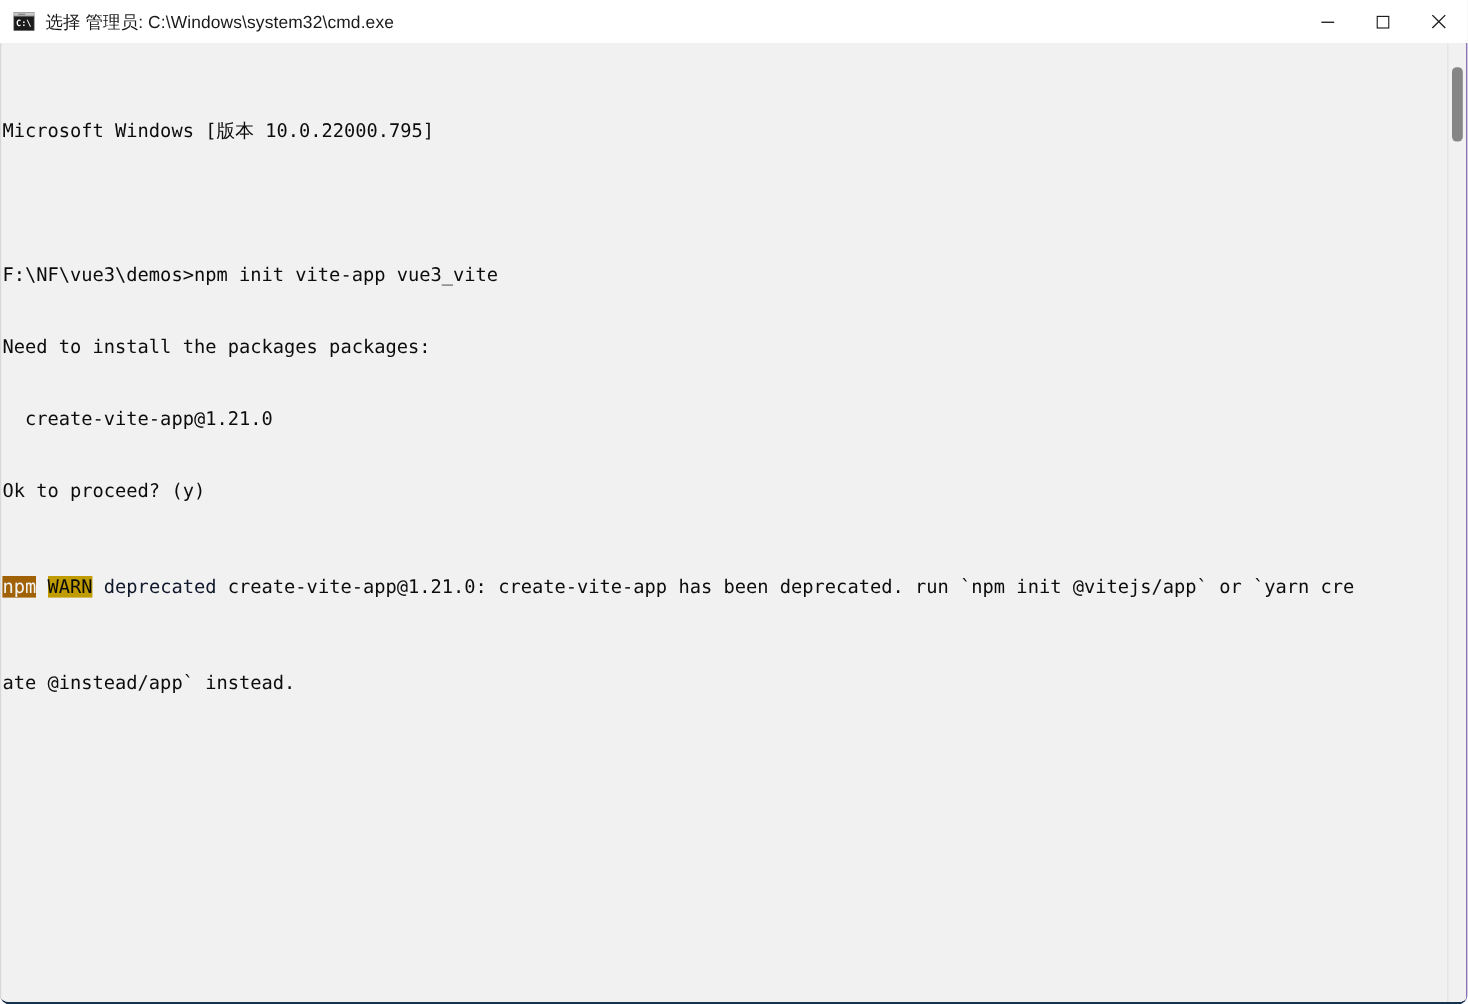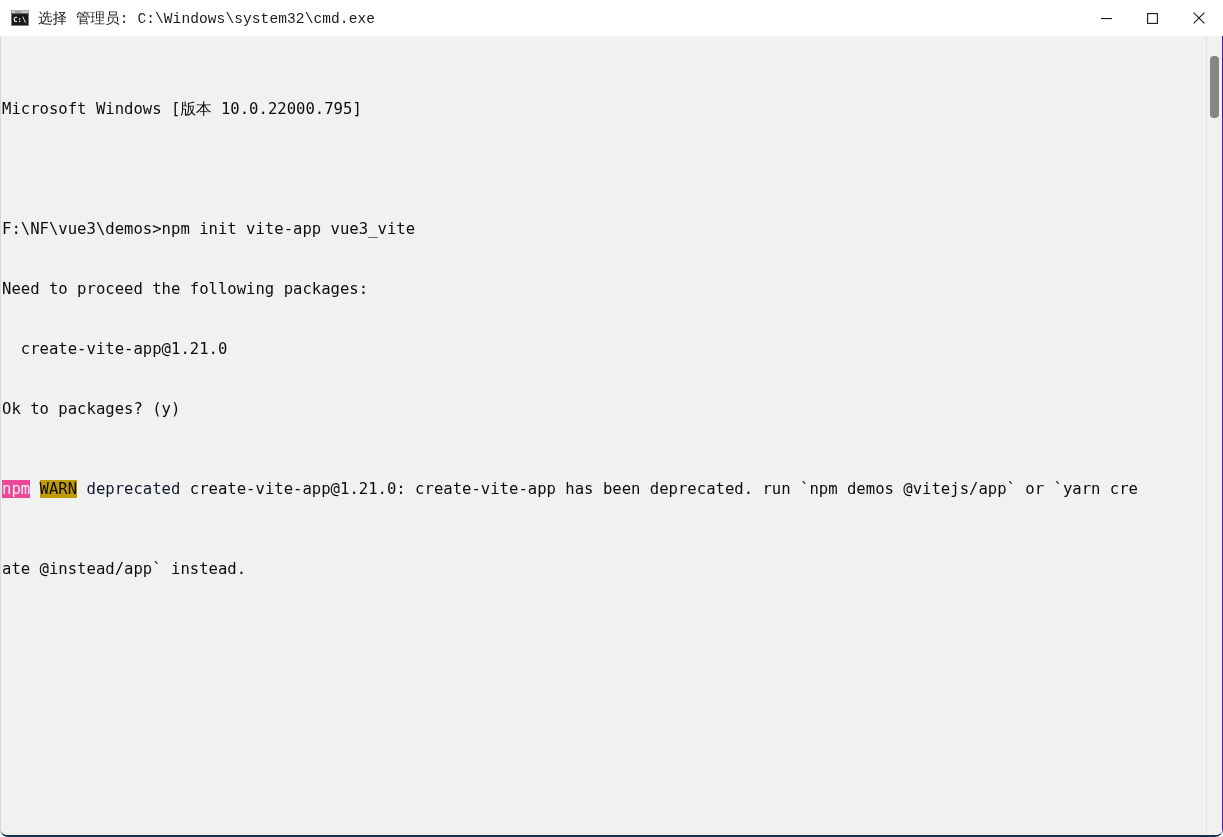--- a/index.html
+++ b/index.html
@@ -47,21 +47,21 @@
     height: 100%;
   }
   .app-icon {
     width: 18px;
     height: 16px;
     flex: 0 0 auto;
     margin-right: 9px;
     position: relative;
   }
   .titlebar-title {
-    font-family: Liberation Mono, monospace;
+    font-family: Liberation Sans, sans-serif;
     font-size: 14.5px;
     color: #1a1a1a;
     white-space: nowrap;
     letter-spacing: 0.1px;
   }
 
   .win-controls {
     display: flex;
     height: 36px;
     flex: 0 0 auto;
@@ -100,21 +100,21 @@
     box-sizing: border-box;
     font-family: "DejaVu Sans Mono", "Liberation Mono", monospace;
     font-size: 15.6px;
     line-height: 20px;
     color: #0c0c0c;
     white-space: pre;
     letter-spacing: 0px;
   }
   .line { height: 20px; white-space: pre; }
   .c-magenta { color: #0f172a; }
-  .inv-black { background: #ec4899; color: #f2f2f2; }
+  .inv-black { background: #a16207; color: #f2f2f2; }
   .inv-yellow{ background: #c19c00; color: #0c0c0c; margin-top: 48px; }
 
   
   .scrollbar {
     position: absolute;
     top: 36px;
     right: 1px;
     width: 16px;
     height: 799px;
     background: #f1f1f1;
@@ -178,25 +178,25 @@
       </button>
     </div>
   </div>
 
   <div class="console">
     <div class="console-text">
 
       <div class="line">Microsoft Windows [版本 10.0.22000.795]</div>
       <div class="line"></div>
       <div class="line">F:\NF\vue3\demos&gt;npm init vite-app vue3_vite</div>
-      <div class="line">Need to proceed the following packages:</div>
+      <div class="line">Need to install the packages packages:</div>
       <div class="line">  create-vite-app@1.21.0</div>
-      <div class="line">Ok to packages? (y)</div>
-
-      <div class="line"><span class="inv-black">npm</span> <span class="inv-yellow">WARN</span> <span class="c-magenta">deprecated</span><span> create-vite-app@1.21.0: create-vite-app has been deprecated. run `npm demos @vitejs/app` or `yarn cre</span></div>
+      <div class="line">Ok to proceed? (y)</div>
+
+      <div class="line"><span class="inv-black">npm</span> <span class="inv-yellow">WARN</span> <span class="c-magenta">deprecated</span><span> create-vite-app@1.21.0: create-vite-app has been deprecated. run `npm init @vitejs/app` or `yarn cre</span></div>
 
       <div class="line">ate @instead/app` instead.</div>
       <div class="line"></div>
       
       
       
       
       
       
       

